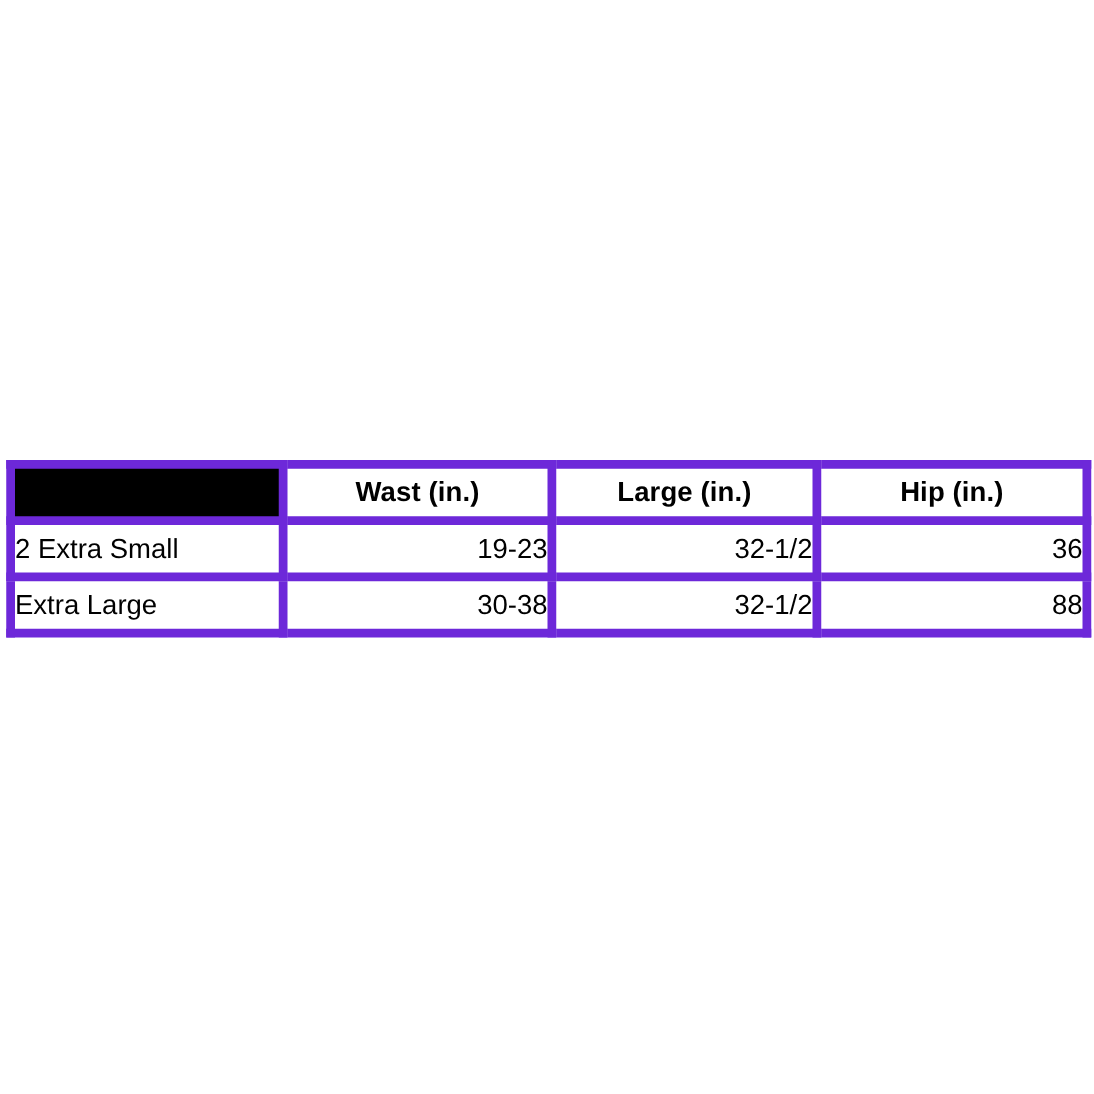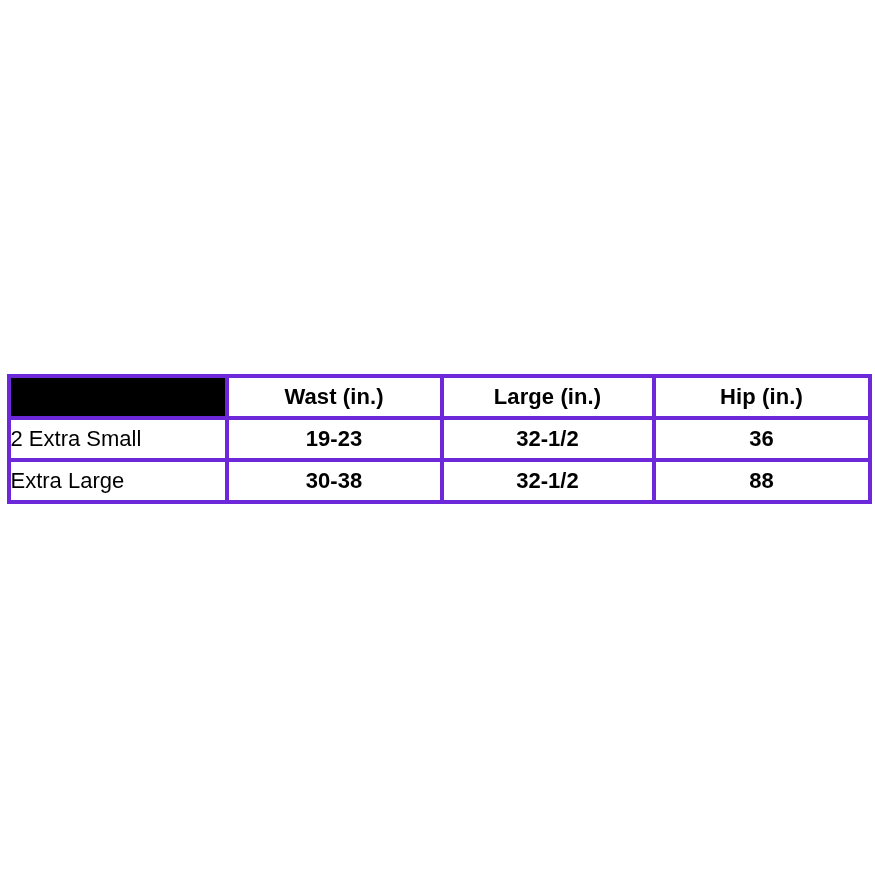--- a/index.html
+++ b/index.html
@@ -26,21 +26,21 @@
     justify-content: center;
   }
   .size-table {
     width: 861px;
     border-collapse: collapse;
     table-layout: fixed;
     margin-left: 3px;
     margin-top: 3px;
   }
   .size-table td, .size-table th {
-    border: 4px solid #6d28d9;
+    border: 7px solid #6d28d9;
     padding: 0;
     height: 38px;
     font-size: 22px;
     line-height: 1.1;
   }
   col.c-size   { width: 218px; }
   col.c-waist  { width: 215px; }
   col.c-inseam { width: 212px; }
   col.c-hip    { width: 216px; }
 
@@ -54,23 +54,23 @@
     font-size: 22px;
     letter-spacing: 0.1px;
   }
   .row-label {
     text-align: left;
     padding-left: 9px;
     font-size: 22px;
     font-weight: normal;
   }
   .row-val {
-    text-align: center;
+    text-align: right;
     font-size: 22px;
-    font-weight: bold;
+    font-weight: normal;
   }
 </style>
 </head>
 <body>
 
 <div class="sheet">
   <table class="size-table">
     <colgroup>
       <col class="c-size">
       <col class="c-waist">

